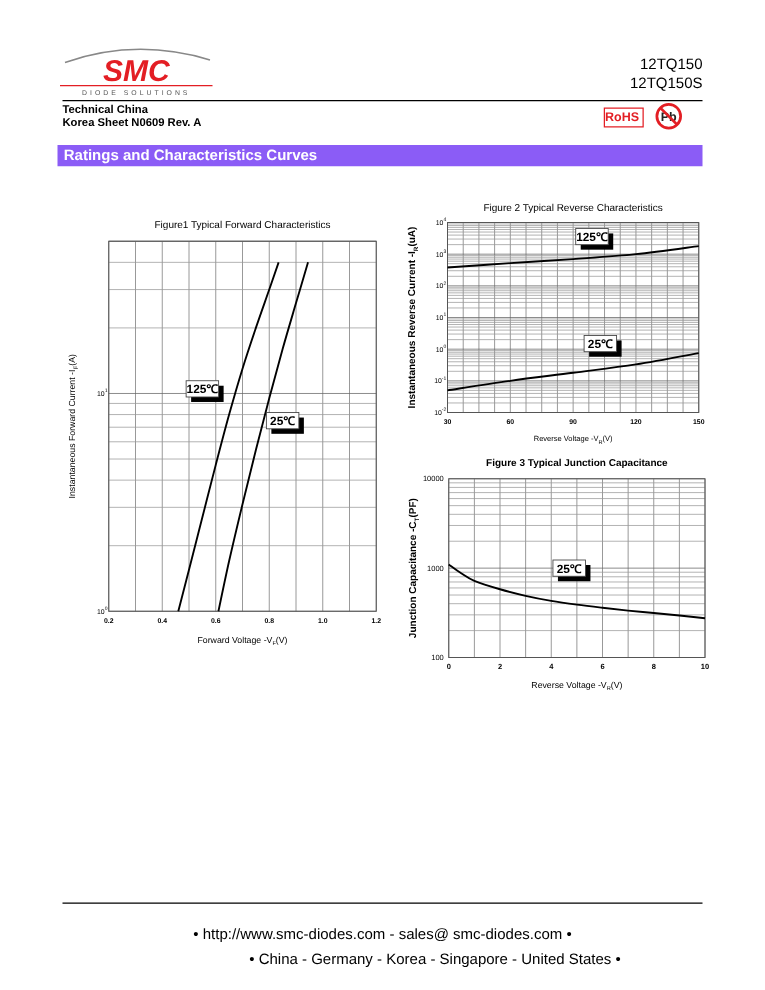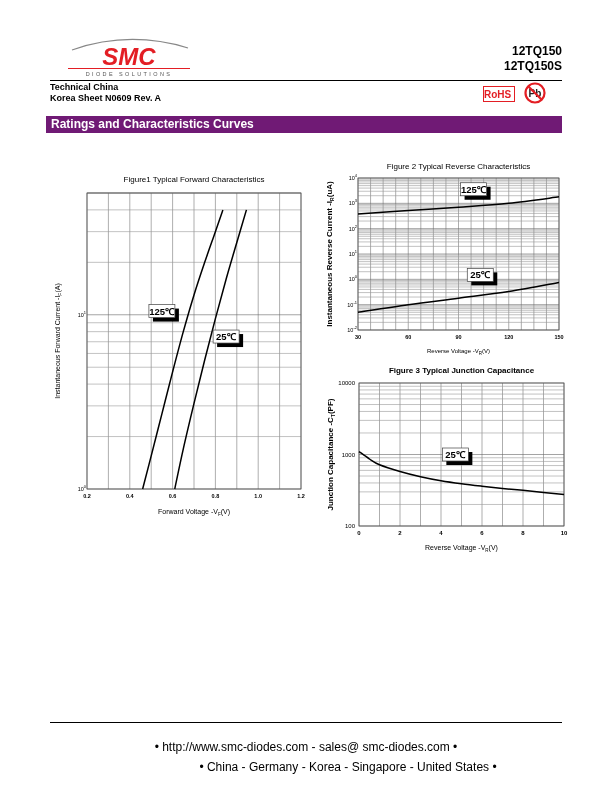--- a/index.html
+++ b/index.html
@@ -1,24 +1,24 @@
 <!DOCTYPE html>
 <html><head>
 <meta charset="utf-8">
 <style>
   html, body { margin:0; padding:0; background:#ffffff; }
   body { width:612px; height:792px; position:relative; overflow:hidden; font-family:"Liberation Sans", sans-serif; color:#000; }
   .abs { position:absolute; }
-  .logo-wrap { left:64px; top:34px; width:130px; height:44px; }
-  .part { right:50px; font-weight:bold; font-size:12px; text-align:right; }
+  .logo-wrap { left:44px; top:34px; width:130px; height:44px; }
+  .part { right:50px; font-weight:normal; font-size:12px; text-align:right; }
   .hdr-line { left:50px; width:512px; height:1px; background:#000; top:80px; }
   .tech { left:50px; top:82px; font-size:9px; font-weight:bold; line-height:11px; }
   .rohs { left:483px; top:86px; width:32px; height:16px; border:1.5px solid #e31e24; color:#e31e24; font-weight:bold; font-size:10px; text-align:left; line-height:16px; box-sizing:border-box; }
   .pb { left:524px; top:82px; width:22px; height:22px; }
-  .banner { left:46px; top:116px; width:516px; height:17px; background:#701a75; color:#fff; font-weight:bold; font-size:12px; line-height:17px; padding-left:5px; box-sizing:border-box; }
+  .banner { left:46px; top:116px; width:516px; height:17px; background:#8b5cf6; color:#fff; font-weight:bold; font-size:12px; line-height:17px; padding-left:5px; box-sizing:border-box; }
   .footer-line { left:50px; width:512px; height:1px; background:#000; top:722px; }
   .footer { left:0; width:612px; text-align:center; font-size:12px; }
   svg text { font-family:"Liberation Sans", sans-serif; }
 </style>
 </head>
 <body>
 
 <div class="abs logo-wrap">
   <svg width="130" height="44" viewBox="0 0 130 44">
     <path d="M8 16 Q65 -4 124 14" fill="none" stroke="#888" stroke-width="1.2"></path>

